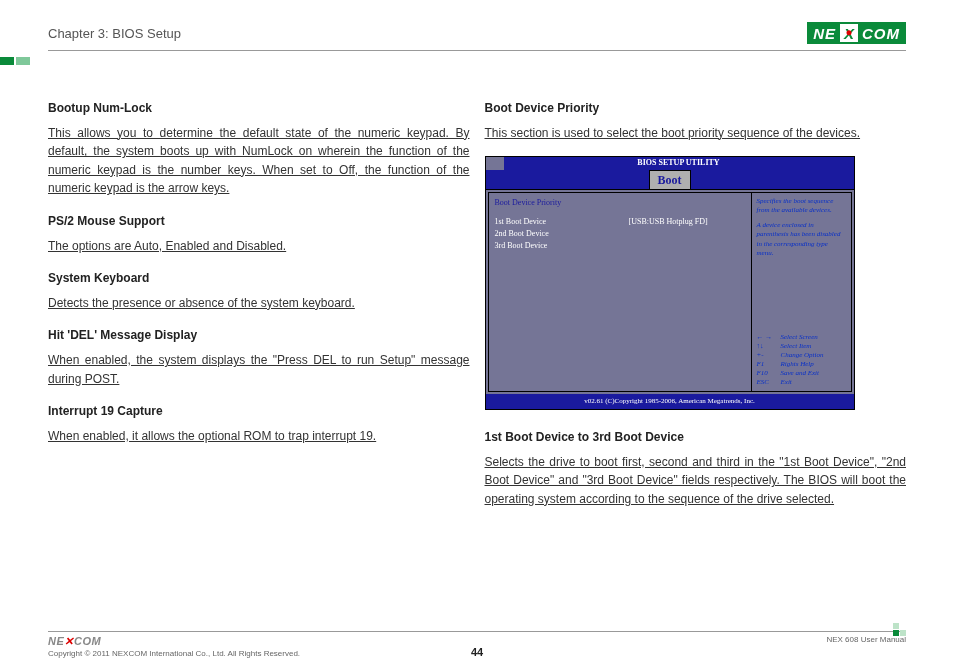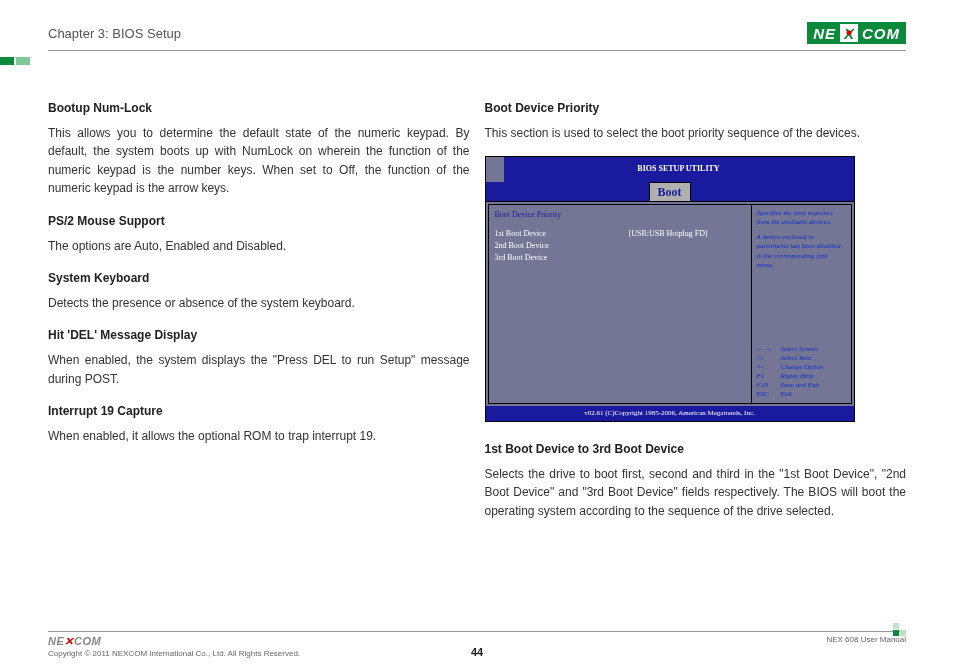--- a/index.html
+++ b/index.html
@@ -58,33 +58,33 @@
   .header-accent .b2 { width: 14px; height: 8px; background: #7fc89a; }
 
   .columns {
     display: flex;
     gap: 15px;
     margin-top: 34px;
   }
   .col { flex: 1; font-size: 12px; line-height: 1.55; color: #333; }
   .col h4 { font-size: 12px; font-weight: bold; color: #222; margin-top: 14px; margin-bottom: 6px; }
   .col h4:first-child { margin-top: 0; }
-  .col p { margin-bottom: 6px; text-align: justify; }
+  .col p { margin-bottom: 6px; text-align: justify; text-decoration: underline; }
 
   .bios-box {
     width: 370px;
     margin: 14px 0 18px 0;
     border: 1px solid #000;
     font-family: "Times New Roman", serif;
     font-size: 8px;
     background: #757596;
   }
   .bios-title {
     background: #1a1a9e; color: #fff; text-align: center;
-    font-weight: bold; font-size: 8px; padding: 6px 0; margin-left: 18px;
+    font-weight: bold; font-size: 8px; padding: 0 0; margin-left: 18px;
   }
   .bios-tabs {
     background: #1a1a9e;
     display: flex; justify-content: center;
     padding: 0;
   }
   .bios-tab {
     background: #b0b0b0; color: #1a1a9e; font-weight: bold;
     padding: 0 8px; font-size: 12px;
     border: 1px solid #000; border-bottom: none;

